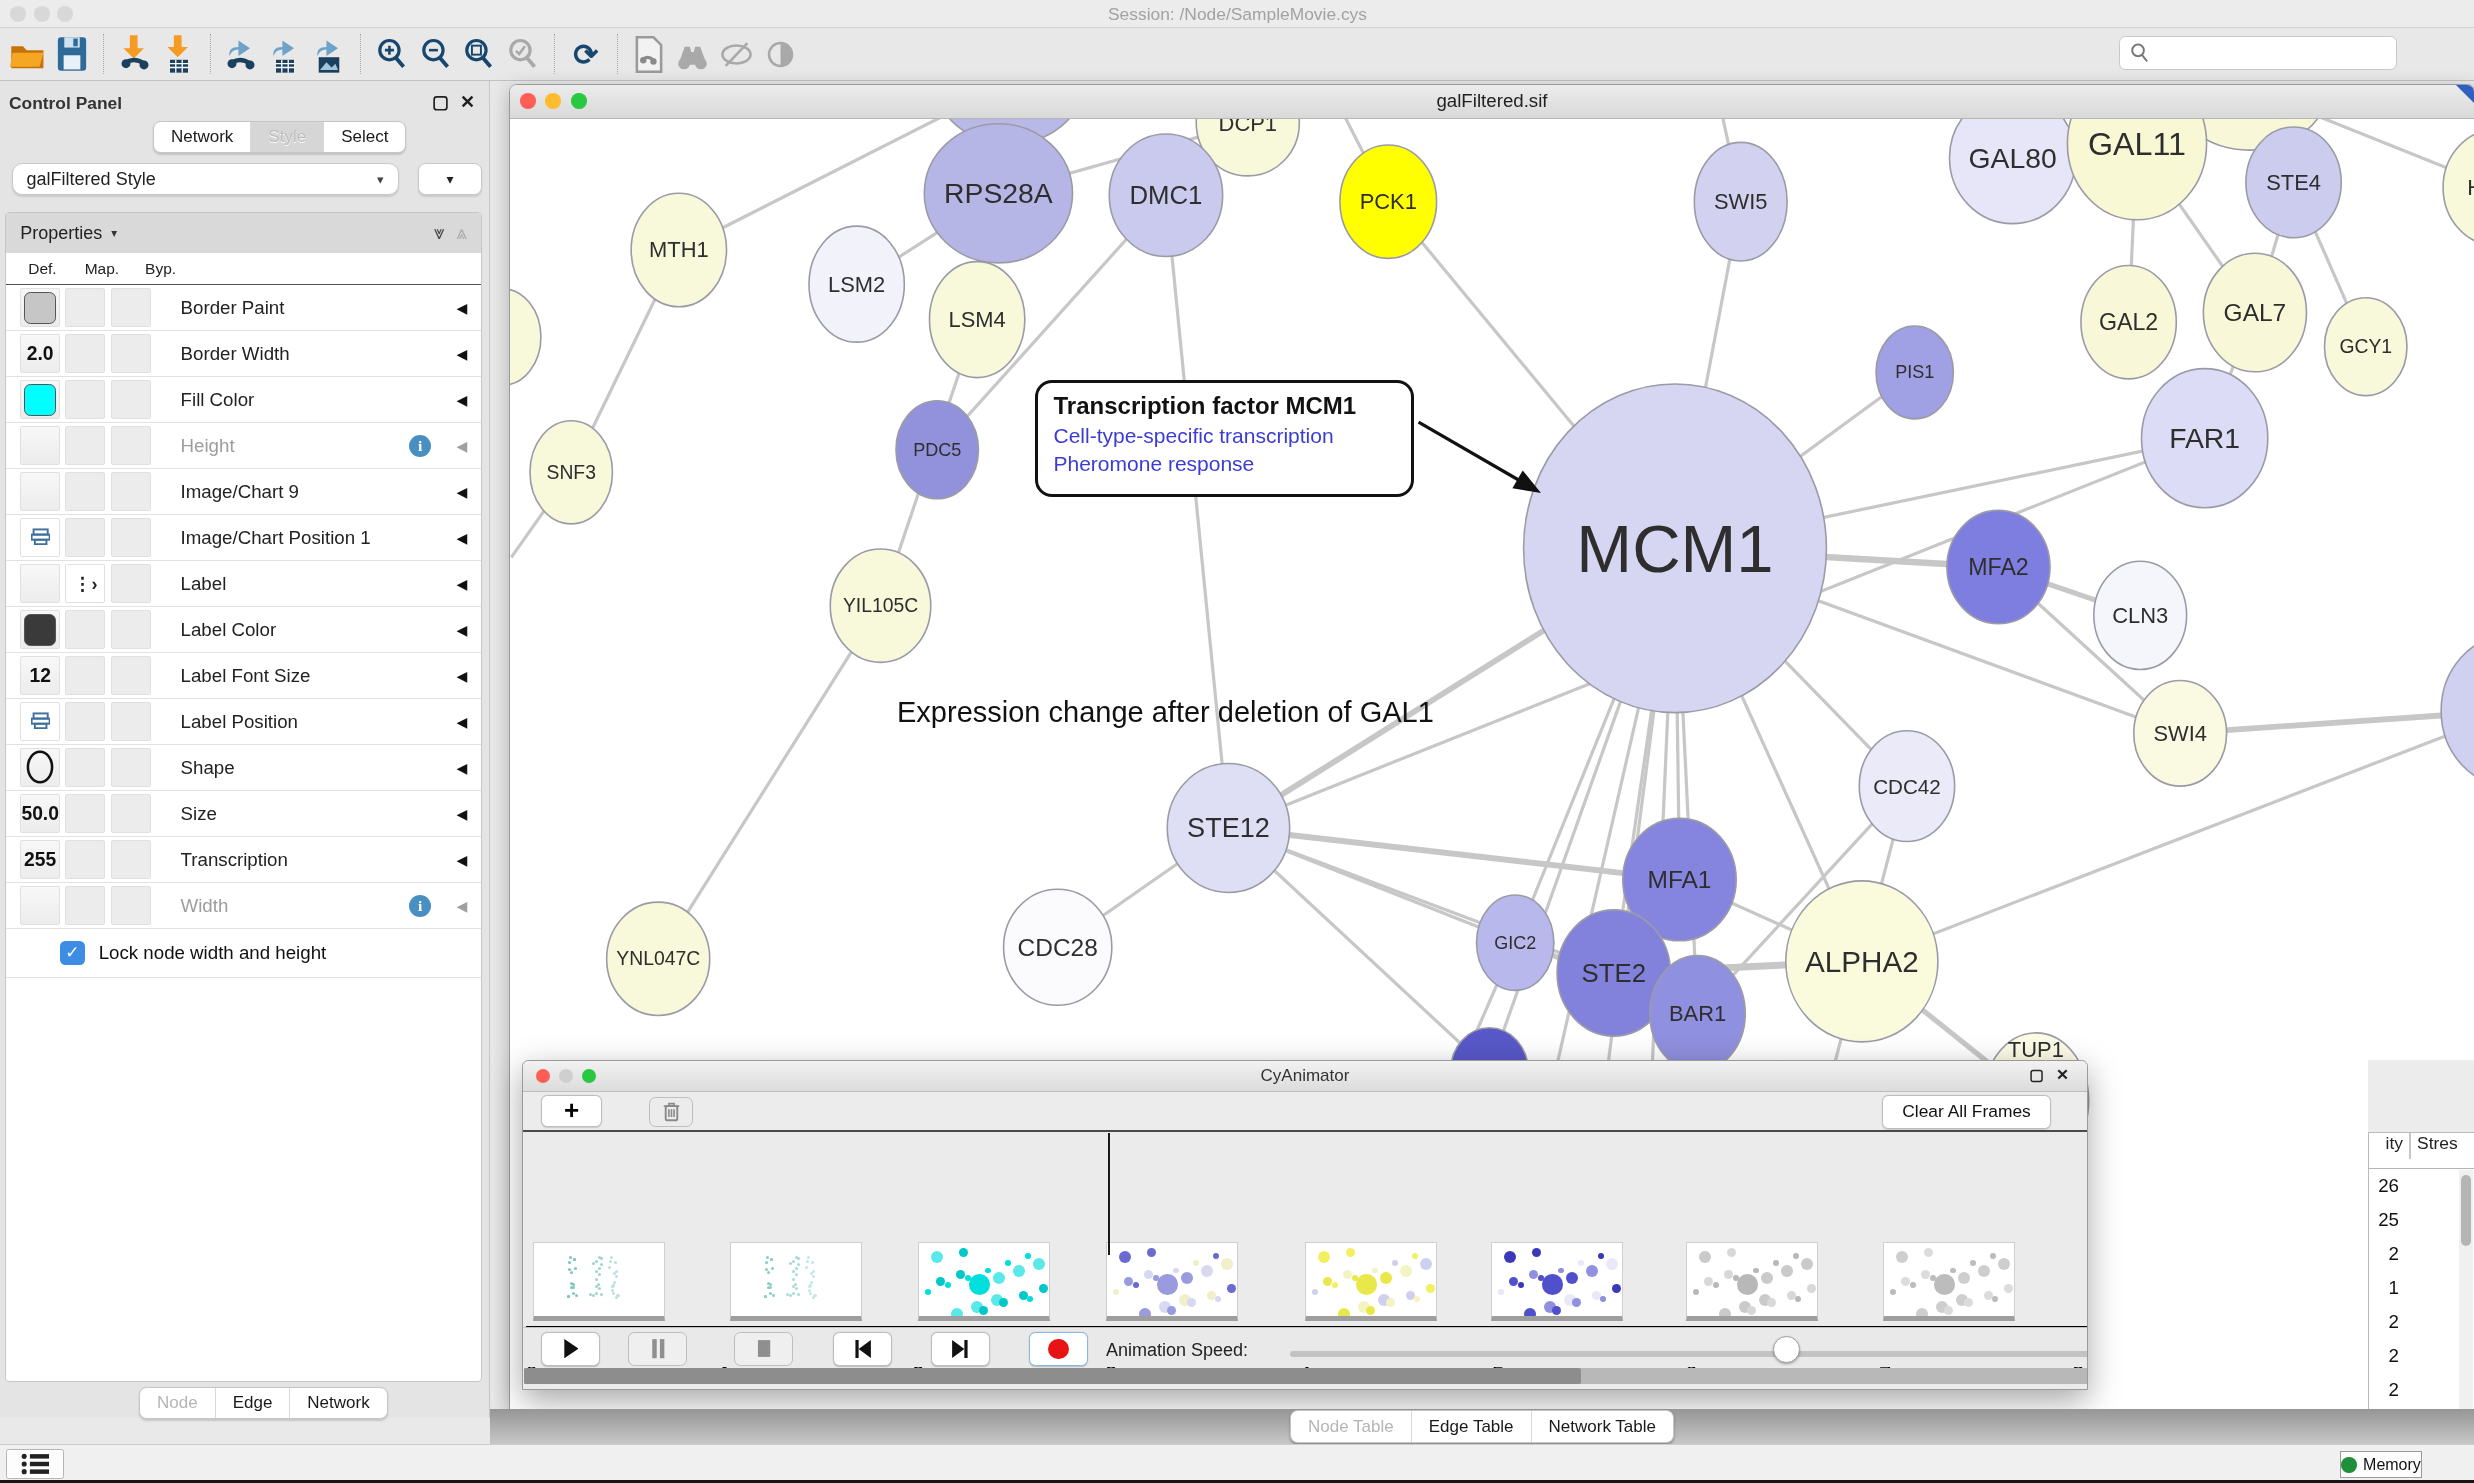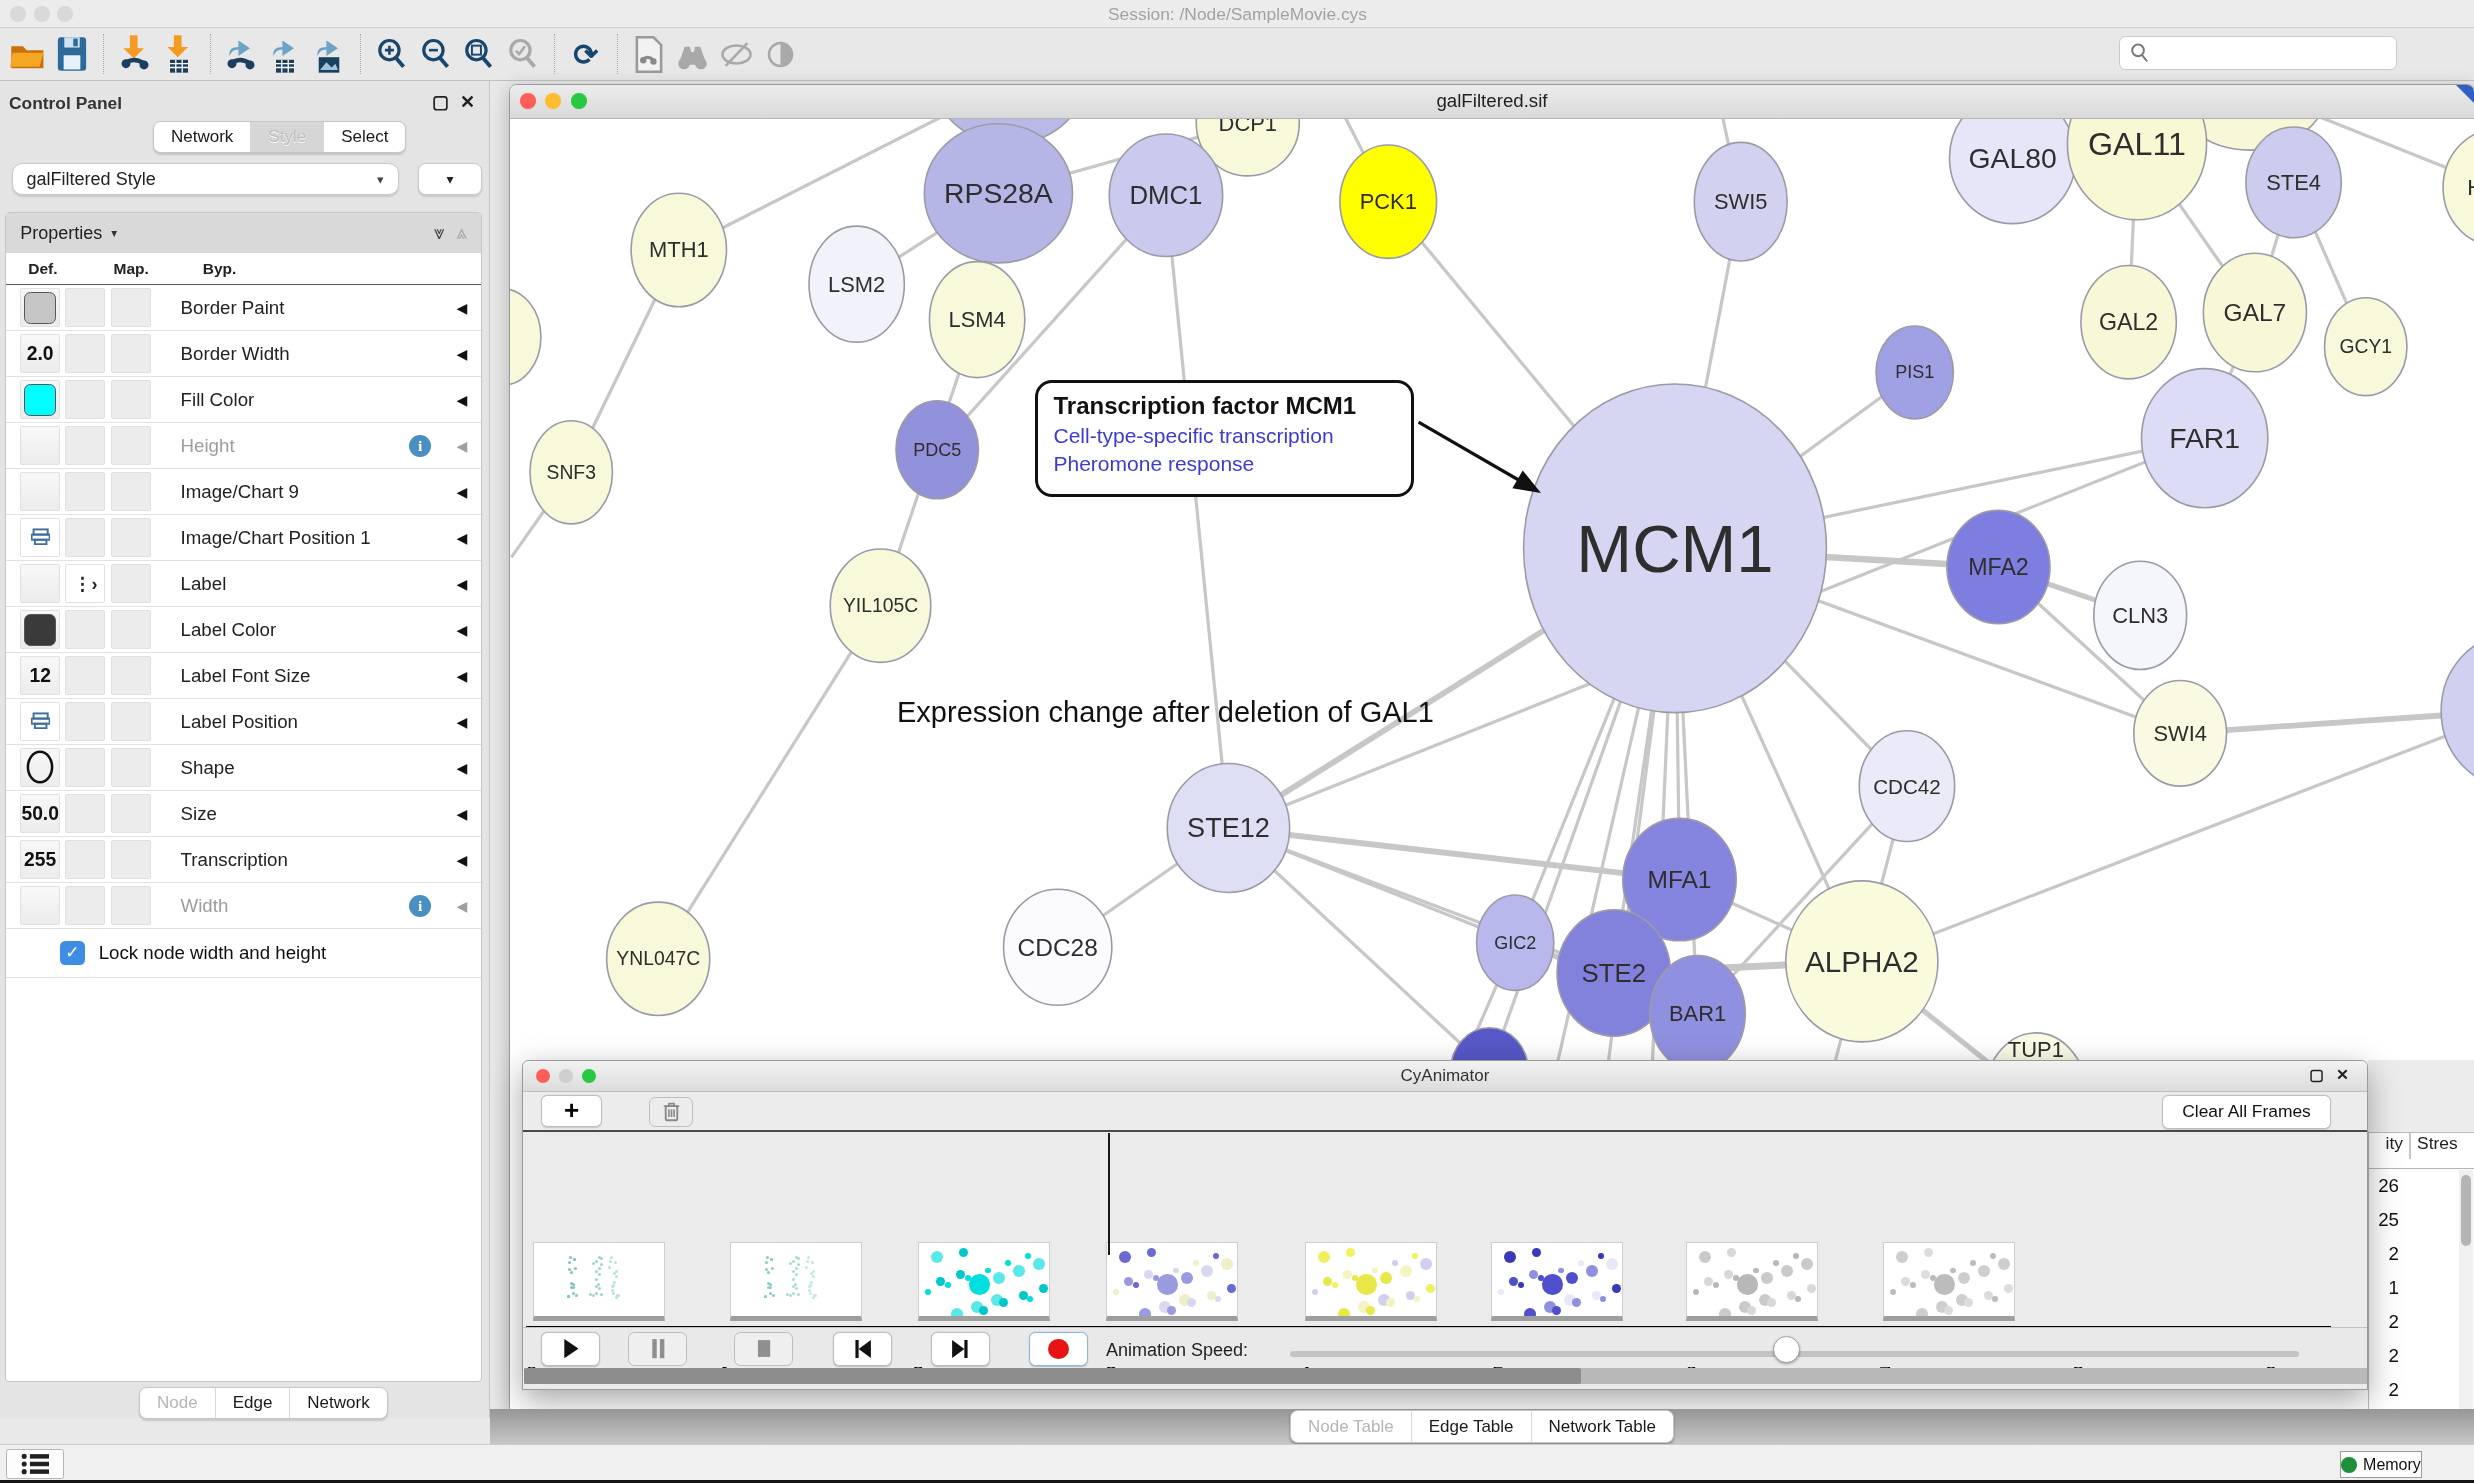--- a/index.html
+++ b/index.html
@@ -30,22 +30,22 @@
   .seg .sel { background:#d6d6d6; color:#bdbdbd; text-shadow:0 0.6px 0 #fff; }
   .seg .dis { color:#b5b5b5; text-shadow:0 0.6px 0 #fff; }
   #style-combo { left:11.6px; top:82px; width:387px; height:32px; background:#fff; border:0.6px solid #c9c9c9;
     border-radius:10.3px; display:flex; align-items:center; padding:0 14px; font-size:18px; color:#222;
     justify-content:space-between; box-shadow:0 1.3px 1.9px rgba(0,0,0,.12); }
   #style-menu-btn { left:418px; top:82px; width:64px; height:32px; background:#fff; border:0.6px solid #c9c9c9;
     border-radius:7.7px; text-align:center; line-height:30px; font-size:14px; color:#222;
     box-shadow:0 1.3px 1.9px rgba(0,0,0,.12); }
   #prop-box { left:5.2px; top:131px; width:477px; height:1170px; background:#fff; border:0.6px solid #c6c6c6; border-radius:3.9px; overflow:hidden; }
   #prop-header { height:40px; background:#d9d9d9; display:flex; align-items:center; padding:0 14px; font-size:18px; color:#222; }
-  #prop-cols { height:32px; display:flex; align-items:center; font-size:15.5px; font-weight:bold; color:#222;
-    border-bottom:1.9px solid #555;gap:28px; }
+  #prop-cols { height:32px; display:flex; align-items:center; font-size:15.5px; font-weight:normal; color:#222;
+    border-bottom:1.9px solid #555; }
   .prow { height:46px; display:flex; align-items:center; border-bottom:0.6px solid #e2e2e2; position:relative; }
   .pcell { width:40px; height:39px; margin-left:5.2px; background:#ececec; border:0.6px solid #e0e0e0; border-radius:1.9px;
     display:flex; align-items:center; justify-content:center; }
   .pcell.def { margin-left:14px; background:linear-gradient(#f8f8f8,#ececec); }
   .swatch { width:32px; height:32px; border-radius:6.4px; border:1.3px solid #555; }
   .pval { font-size:19.3px; font-weight:bold; color:#111; }
   .plabel { font-size:18.7px; color:#222; margin-left:30px; }
   .plabel.grey { color:#9d9d9d; }
   .parrow { position:absolute; right:14px; font-size:14px; color:#111; }
   .parrow.grey { color:#9f9f9f; }
@@ -70,21 +70,21 @@
   #net-caption { position:absolute; left:387px; top:577px; font-size:29px; color:#111; }
 
   
   #side-table { left:2368px; top:1060px; width:107px; height:352px; background:#ececec; }
   #side-table-inner { position:absolute; left:0; top:72px; width:107px; height:280px; background:#fff; border:0.6px solid #bbb; }
   .sth { font-size:17.4px; color:#222; }
   .strow { font-size:18.7px; color:#111; text-align:right; width:30px; }
 
   
   #cya { left:522px; top:1060px; width:1846px; height:1391px; }
-  #cya-win { position:absolute; left:0; top:0; width:1846px; height:330px; background:#ebebeb; border:0.6px solid #9a9a9a;
+  #cya-win { position:absolute; left:0; top:0; width:1566px; height:330px; background:#ebebeb; border:0.6px solid #9a9a9a;
     border-radius:6.4px 6.4px 0 0; box-shadow:0 10.3px 32px rgba(0,0,0,.35); overflow:hidden; }
   #cya-titlebar { height:31px; background:linear-gradient(#f2f2f2,#dcdcdc); border-bottom:0.6px solid #bdbdbd; position:relative; }
   #cya-title { width:100%; text-align:center; line-height:30px; font-size:17px; color:#333; }
   #cya-toolbar { height:40px; background:#ececec; position:relative; border-bottom:2.6px solid #4a4a4a; }
   .cya-btn { position:absolute; background:#fff; border:0.6px solid #bdbdbd; border-radius:6.4px;
     display:flex; align-items:center; justify-content:center; box-shadow:0 0.6px 1.3px rgba(0,0,0,.15); }
   #frames-area { position:absolute; left:0; top:73px; width:1846px; height:193px; background:#ebebeb; }
   .thumb { position:absolute; top:108px; width:132px; height:79px; background:#fff; border:0.6px solid #cfcfcf;
     border-bottom:5.2px solid #9e9e9e; overflow:hidden; }
   #ruler-line { position:absolute; left:3.2px; top:192px; width:1805px; height:3.2px; background:#000; }

